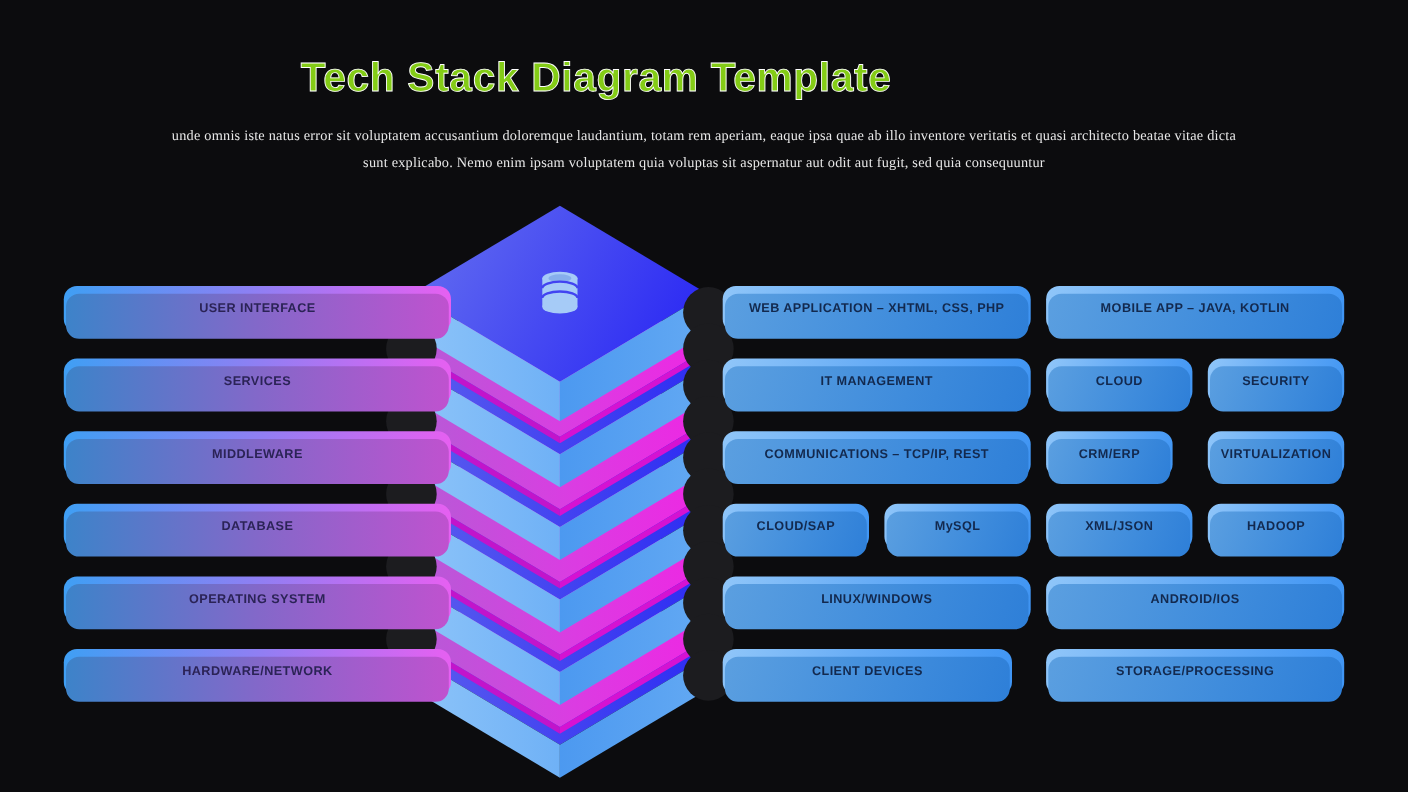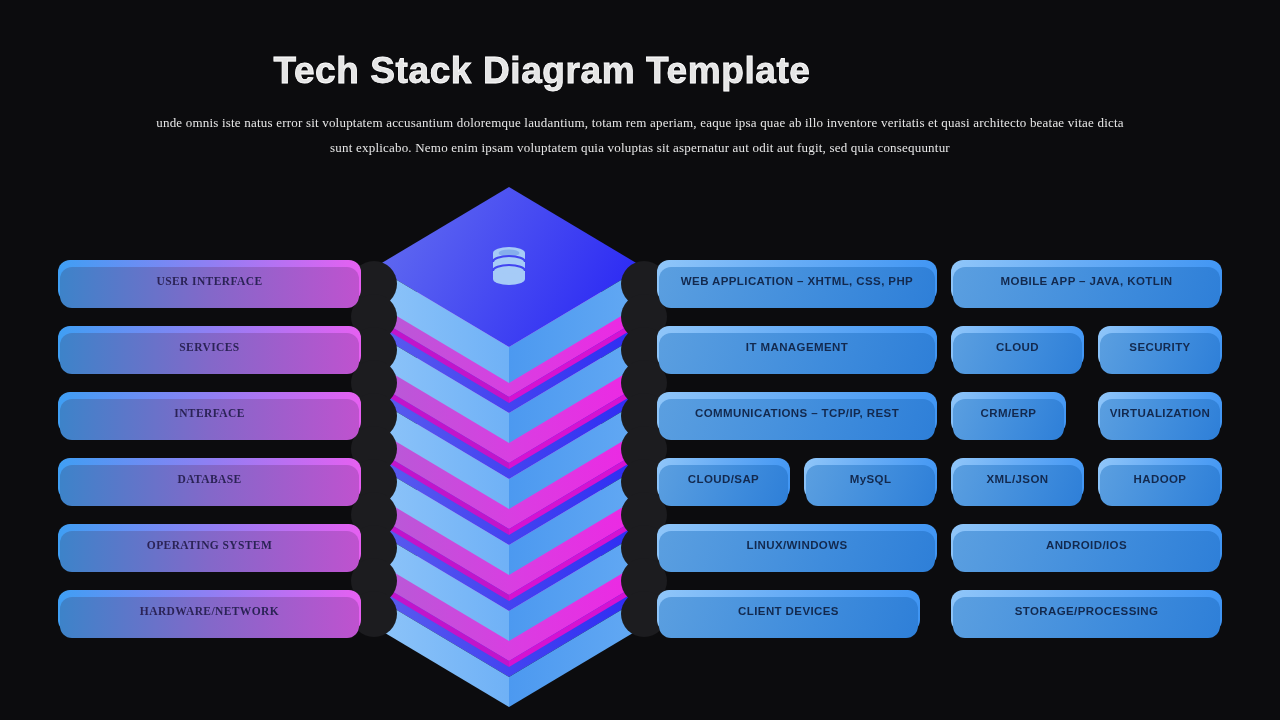--- a/index.html
+++ b/index.html
@@ -6,44 +6,43 @@
   body{
     width:1280px;height:720px;overflow:hidden;
     background:#0c0c0e;
     font-family:"Liberation Sans","DejaVu Sans",sans-serif;
     position:relative;
   }
   .slide{position:absolute;inset:0;}
   .title{
     position:absolute;top:50px;left:0;width:1084px;
     text-align:center;margin:0;
-    color:#e5e5e5;font-size:37px;font-weight:bold;letter-spacing:0.6px;
+    color:#84cc16;font-size:37px;font-weight:bold;letter-spacing:0.6px;
     -webkit-text-stroke:0.8px #ffffff;
   }
   .subtitle{
     position:absolute;top:110px;left:100px;width:1080px;
     text-align:center;margin:0;
     color:#e7e7e7;font-size:13px;line-height:25px;font-weight:400;letter-spacing:0.2px;font-family:Liberation Serif, serif;
   }
   .stack-svg{position:absolute;left:0;top:0;width:1280px;height:720px;}
   .pill{
     position:absolute;height:42px;border-radius:12px;
     display:flex;align-items:center;justify-content:center;
     font-weight:bold;font-size:11.5px;letter-spacing:0.4px;
     z-index:3;
   }
   .pill::after{
     content:"";position:absolute;left:2px;right:2px;top:7px;bottom:-6px;
     border-radius:12px;z-index:-1;
   }
   .pill-left{
-    left:58px;width:303px;
+    left:58px;width:352px;
     background:linear-gradient(90deg,#3f9ff4 0%,#8f7ff3 50%,#e660f1 100%);
     color:#2b2356;
-    font-family:Liberation Serif, serif;
   }
   .pill-left::after{
     background:linear-gradient(90deg,#3d83c9 0%,#8368c9 50%,#bf52cf 100%);
   }
   .pill-right{
     background:linear-gradient(110deg,#90c6f9 0%,#68adf6 45%,#3e94f3 100%);
     color:#13294e;
   }
   .pill-right::after{
     background:linear-gradient(110deg,#5b9fe0 0%,#3f8cdc 60%,#2e7fd8 100%);
@@ -173,21 +172,21 @@
     </g>
   </svg>
 
   <div class="pill pill-left" style="top:260px">
       <span class="pill-text">USER INTERFACE</span>
     </div>
   <div class="pill pill-left" style="top:326px">
       <span class="pill-text">SERVICES</span>
     </div>
   <div class="pill pill-left" style="top:392px">
-      <span class="pill-text">INTERFACE</span>
+      <span class="pill-text">MIDDLEWARE</span>
     </div>
   <div class="pill pill-left" style="top:458px">
       <span class="pill-text">DATABASE</span>
     </div>
   <div class="pill pill-left" style="top:524px">
       <span class="pill-text">OPERATING SYSTEM</span>
     </div>
   <div class="pill pill-left" style="top:590px">
       <span class="pill-text">HARDWARE/NETWORK</span>
     </div>

